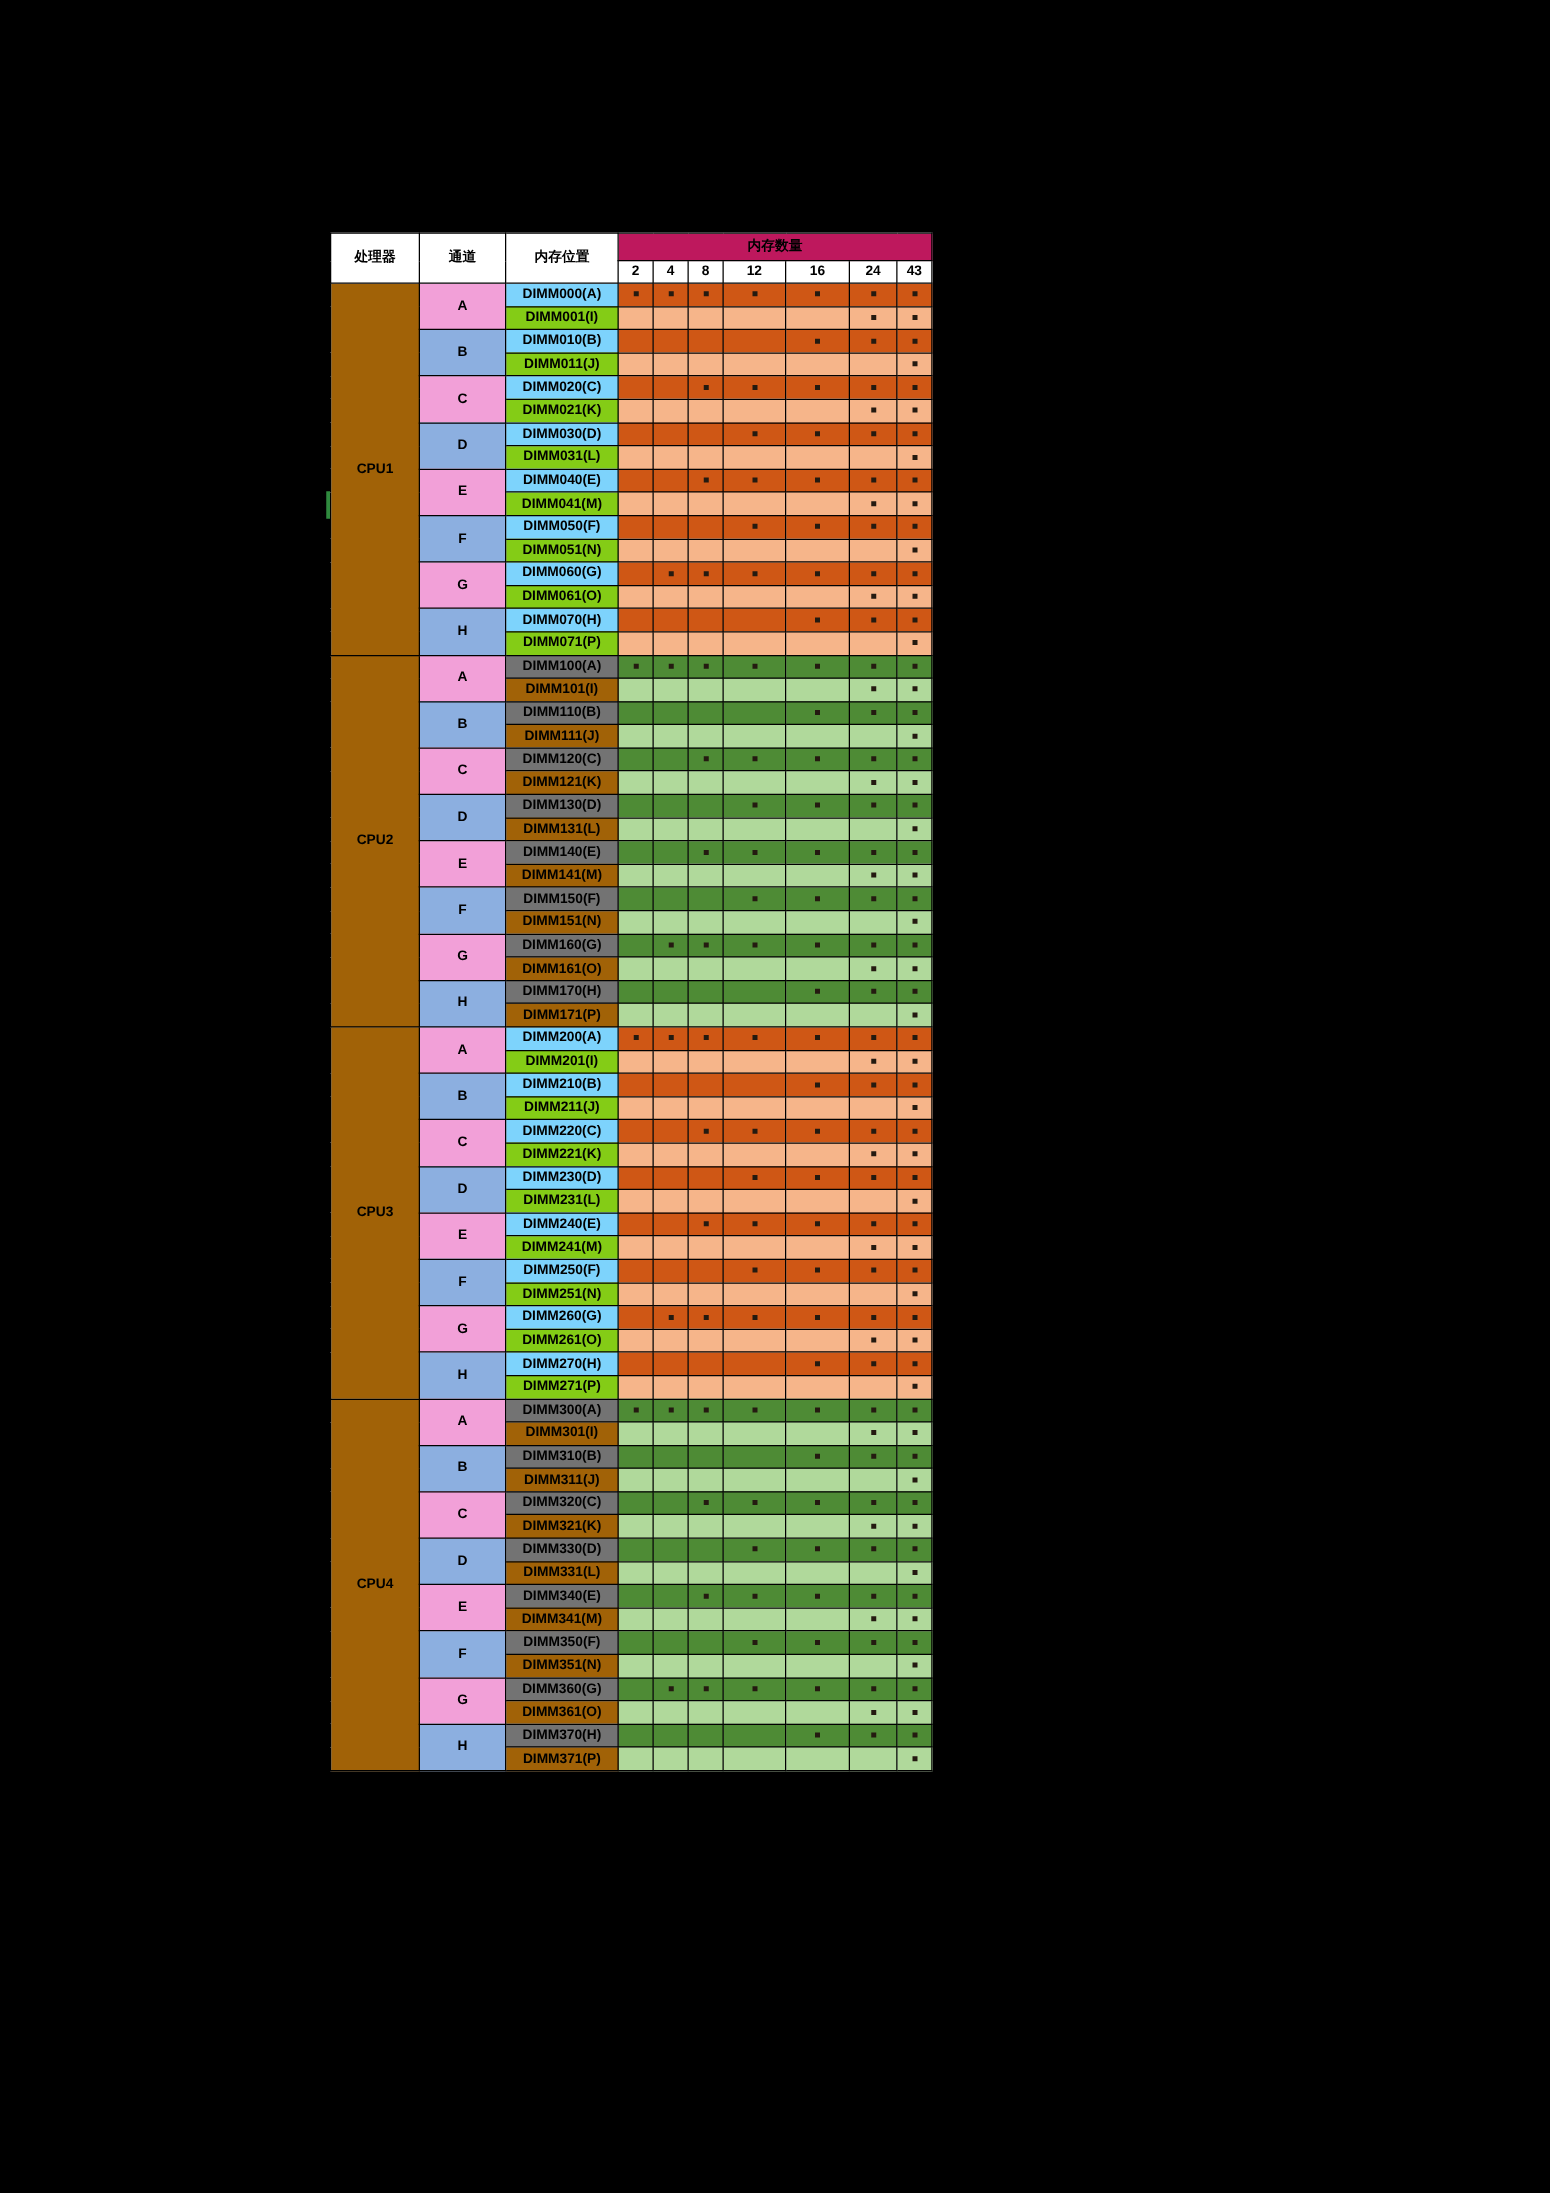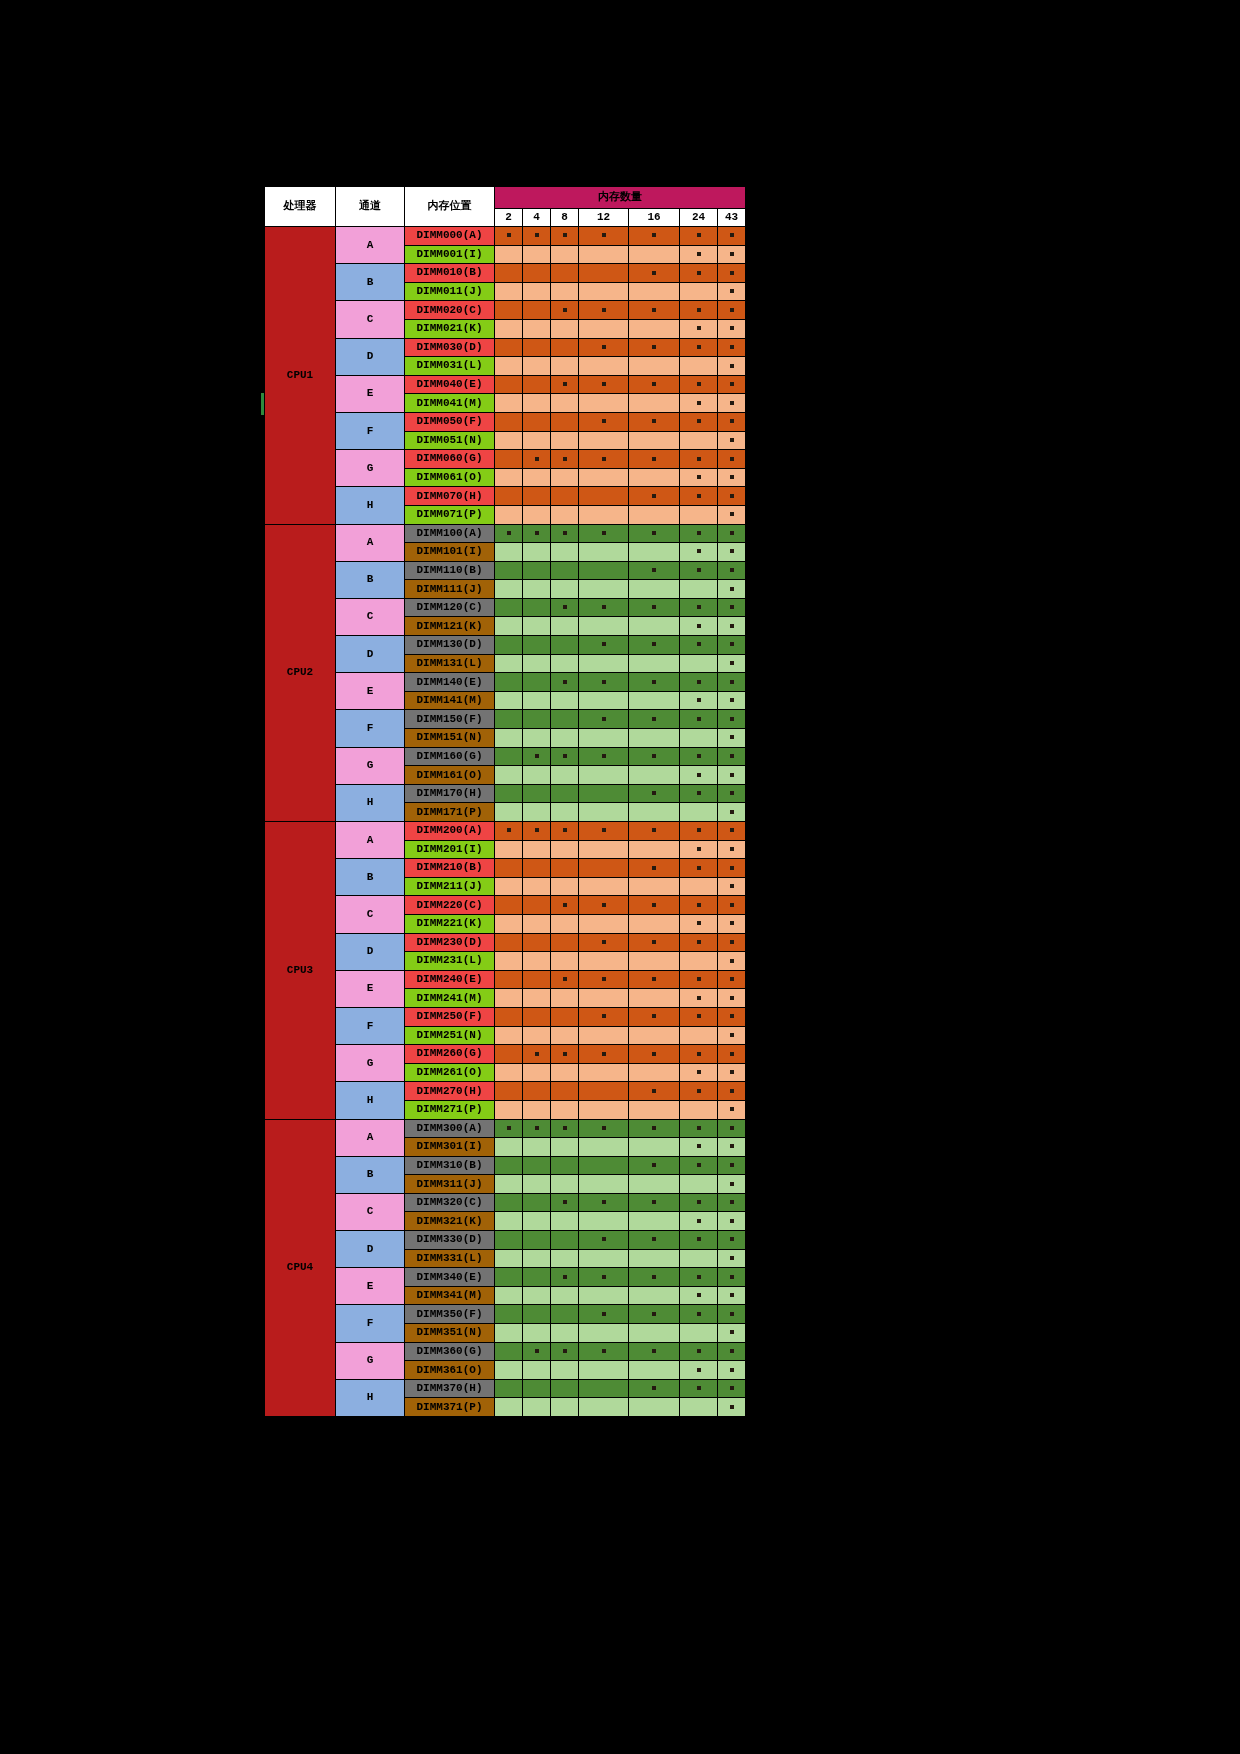--- a/index.html
+++ b/index.html
@@ -1,17 +1,17 @@
 <!DOCTYPE html>
 <html><head>
 <meta charset="utf-8">
 <style>
   html,body{margin:0;padding:0;background:#000;}
   body{width:1240px;height:1754px;font-family:"Liberation Sans","DejaVu Sans",sans-serif;}
-  #page{position:relative;width:1240px;height:1754px;background:#000;font-family:Liberation Mono, monospace;}
+  #page{position:relative;width:1240px;height:1754px;background:#000;}
   #sheet{position:absolute;left:264px;top:186px;background:#ffffff;}
   table.grid{border-collapse:collapse;table-layout:fixed;}
   table.grid td,table.grid th{
     border:1px solid #000;
     padding:0;margin:0;
     font-size:11px;
     text-align:center;
     vertical-align:middle;
     color:#000;
     font-weight:bold;
@@ -25,26 +25,26 @@
   col.c-n{width:28px;}
   col.c-n12{width:50px;}
   col.c-n16{width:51px;}
   col.c-n24{width:38px;}
   col.c-n32{width:28px;}
 
   .hdr{background:#ffffff;color:#000;font-weight:bold;height:28px;font-size:13px;}
   .hdr-num{background:#ffffff;color:#000;font-weight:bold;height:18px;font-size:12px;}
   .hdr-qty{background:#be185d;color:#000;font-weight:bold;height:22px;font-size:13px;}
 
-  td.cpu{background:#b91c1c;color:#000;font-weight:bold;font-size:12px;}
+  td.cpu{background:#a16207;color:#000;font-weight:bold;font-size:12px;}
   td.chan-pink{background:#f2a0d8;color:#000;font-weight:bold;font-size:11px;}
   td.chan-blue{background:#8cafe0;color:#000;font-weight:bold;font-size:11px;}
 
   
-  td.loc-o-d{background:#ef4444;color:#000;text-align:left;padding-left:2px;font-weight:bold;font-size:11.5px;}
+  td.loc-o-d{background:#7dd3fc;color:#000;text-align:left;padding-left:2px;font-weight:bold;font-size:11.5px;}
   td.loc-o-l{background:#84cc16;color:#000;text-align:left;padding-left:2px;font-weight:bold;font-size:11.5px;}
   td.loc-g-d{background:#737373;color:#000;text-align:left;padding-left:2px;font-weight:bold;font-size:11.5px;}
   td.loc-g-l{background:#a16207;color:#000;text-align:left;padding-left:2px;font-weight:bold;font-size:11.5px;}
 
   td.cell-o-d{background:#cf5715;}
   td.cell-o-l{background:#f6b58a;}
   td.cell-g-d{background:#4e8b35;}
   td.cell-g-l{background:#b0d99b;}
 
   tr.row{height:18.6px;}

